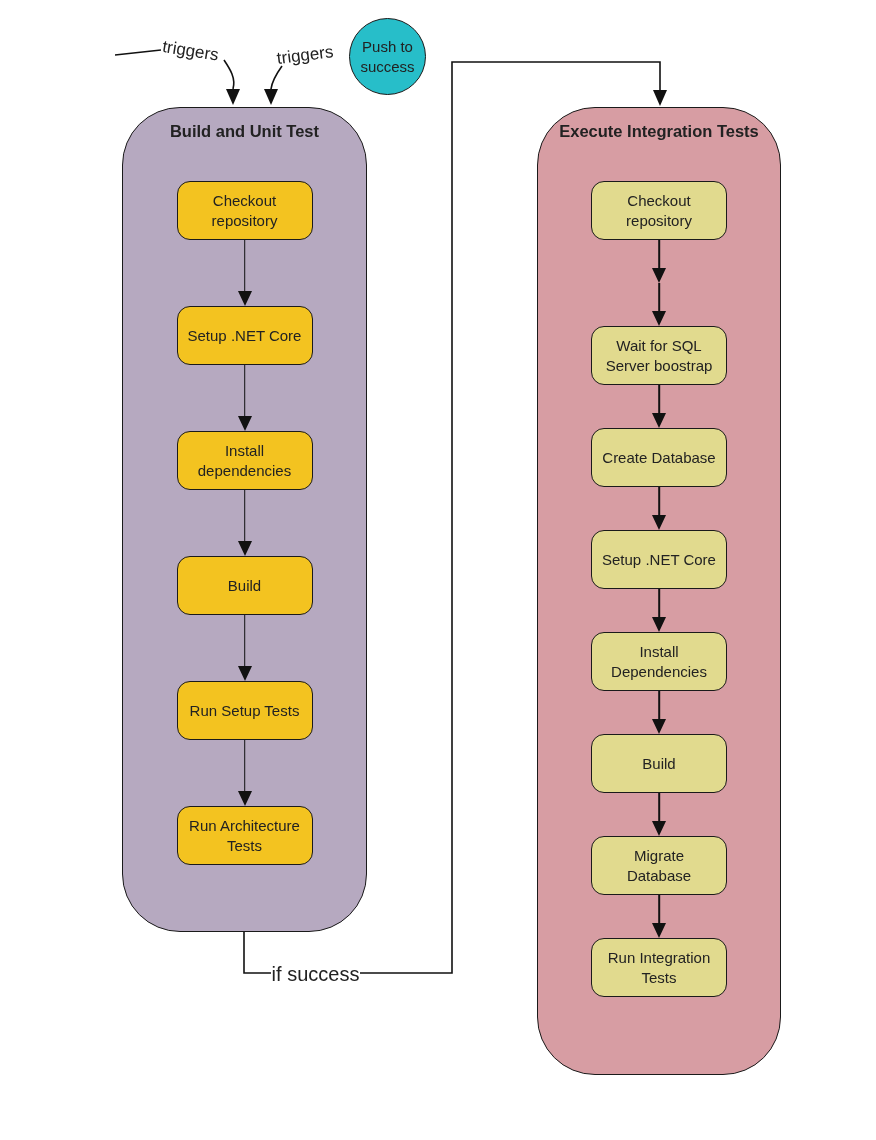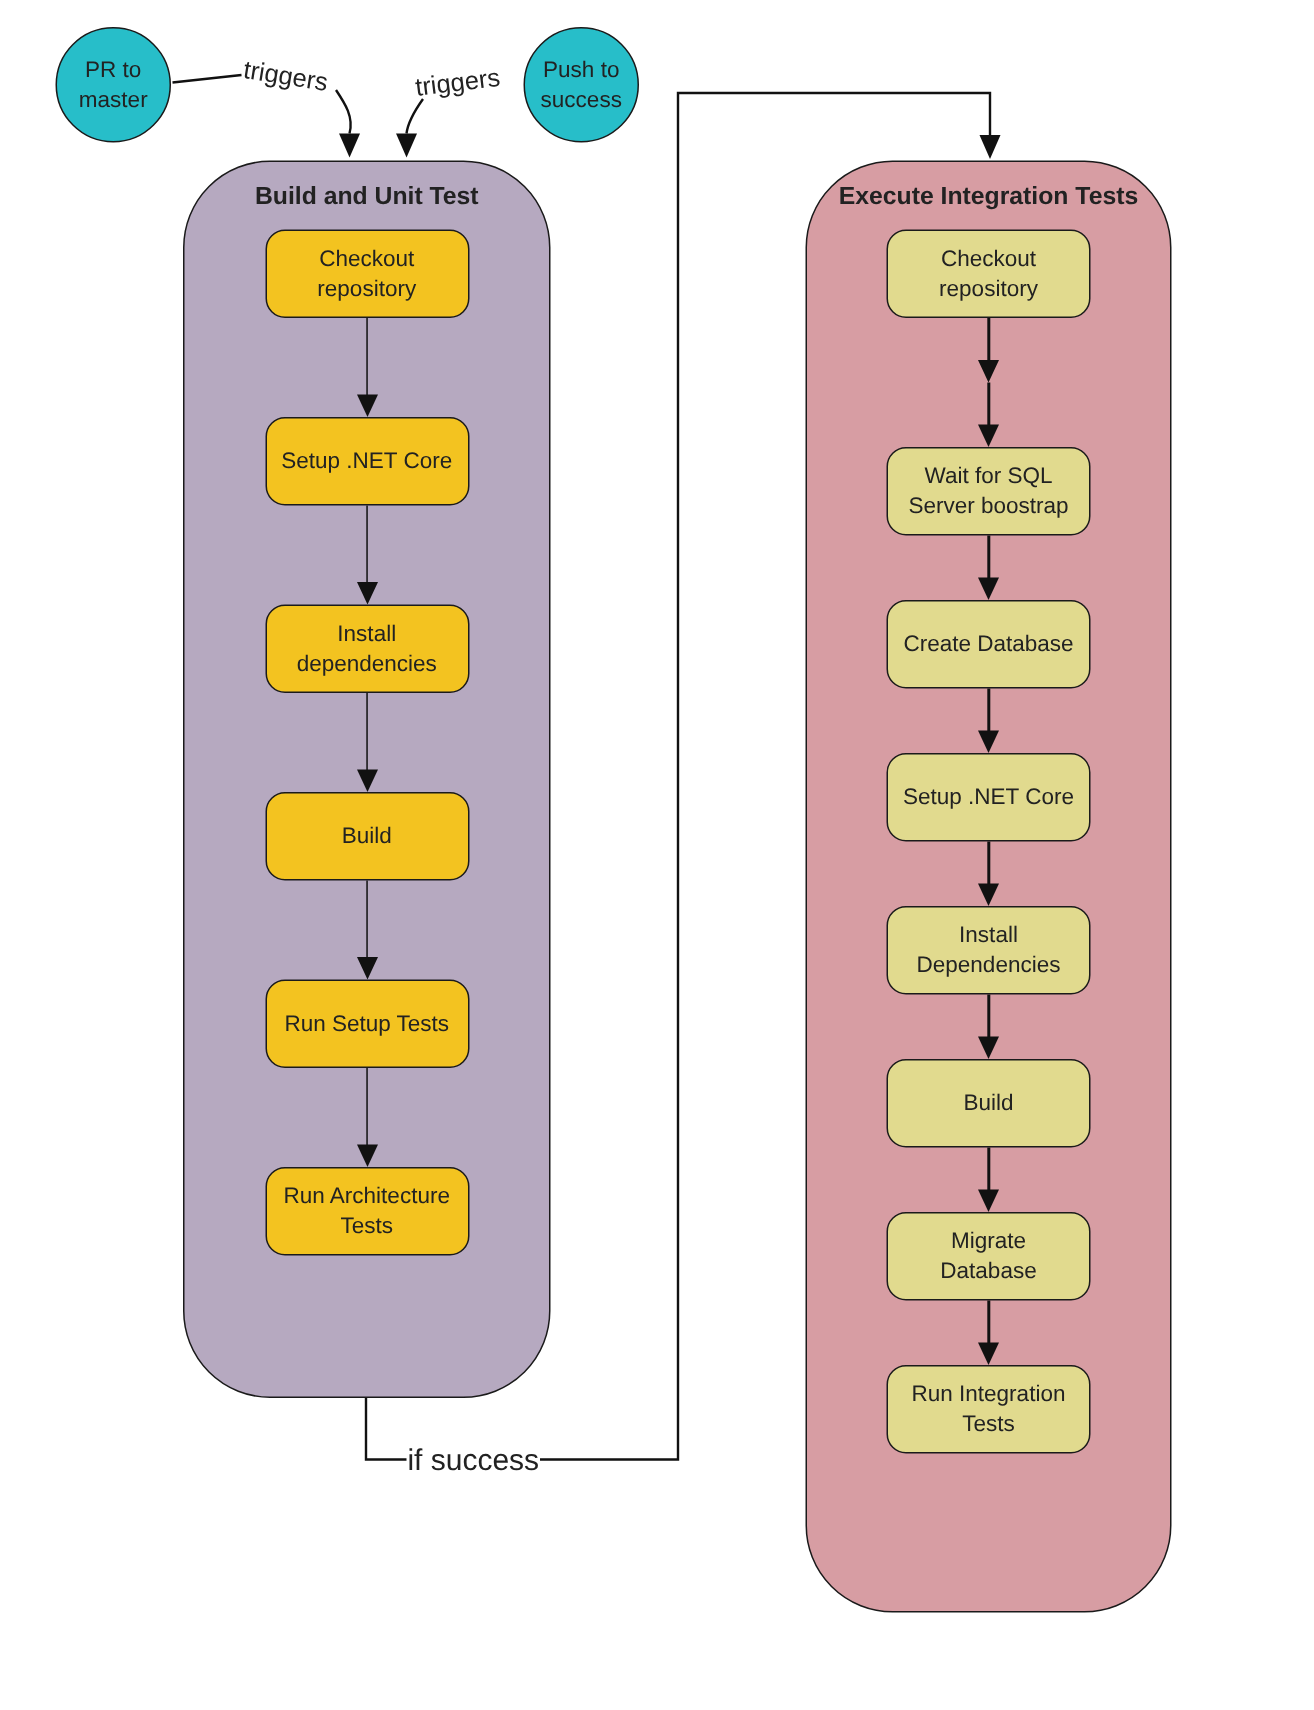--- a/index.html
+++ b/index.html
@@ -79,21 +79,21 @@
   .pipeline-title {
     margin-top: 14px;
     font-weight: bold;
     font-size: 16.5px;
     white-space: nowrap;
   }
   .steps {
     display: flex;
     flex-direction: column;
     align-items: center;
-    margin-top: 12px;
+    margin-top: 40px;
   }
 
   
   .step {
     width: 136px;
     min-height: 59px;
     border: 1.6px solid var(--stroke, #1a1a1a);
     border-radius: 13px;
     display: flex;
     align-items: center;
@@ -148,21 +148,20 @@
     <path d="M224,60 C230,69 236,78 233,89" fill="none" stroke="#111" stroke-width="1.6"></path>
     <polygon points="226,89 240,89 233,105" fill="#111"></polygon>
 
     <path d="M282,66 C277,73 272,81 271,89" fill="none" stroke="#111" stroke-width="1.6"></path>
     <polygon points="264,89 278,89 271,105" fill="#111"></polygon>
 
     <path d="M244,932 L244,973 L452,973 L452,62 L660,62 L660,90" fill="none" stroke="#111" stroke-width="1.6"></path>
     <polygon points="653,90 667,90 660,106" fill="#111"></polygon>
   </svg>
 
-  <div class="trigger-circle pr">PR to master</div>
   <div class="trigger-circle push">Push to success</div>
 
   <div class="edge-label pr-triggers">triggers</div>
   <div class="edge-label push-triggers">triggers</div>
   <div class="edge-label if-success">if success</div>
 
   <div class="pipeline build">
     <div class="pipeline-title">Build and Unit Test</div>
     <div class="steps">
       <div class="step">Checkout repository</div>

